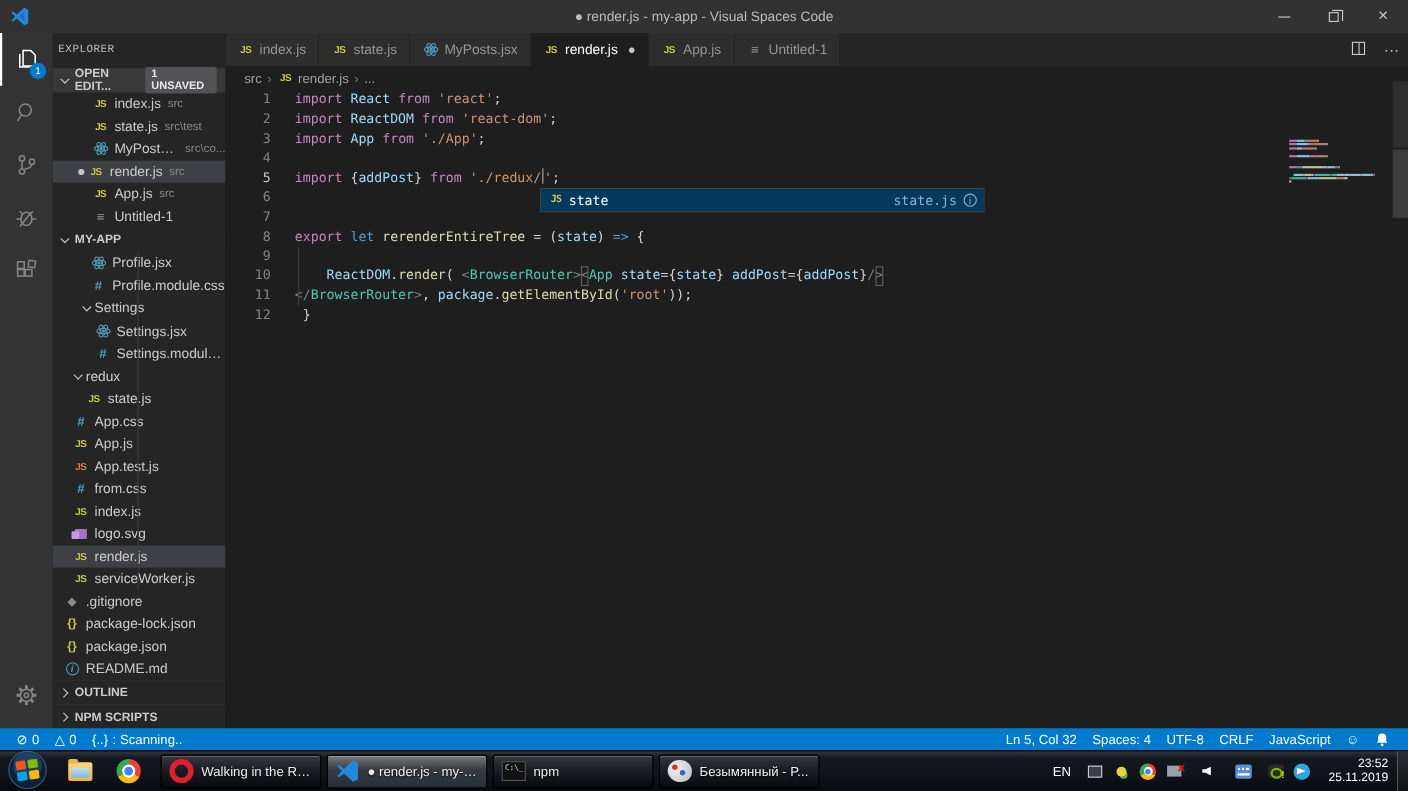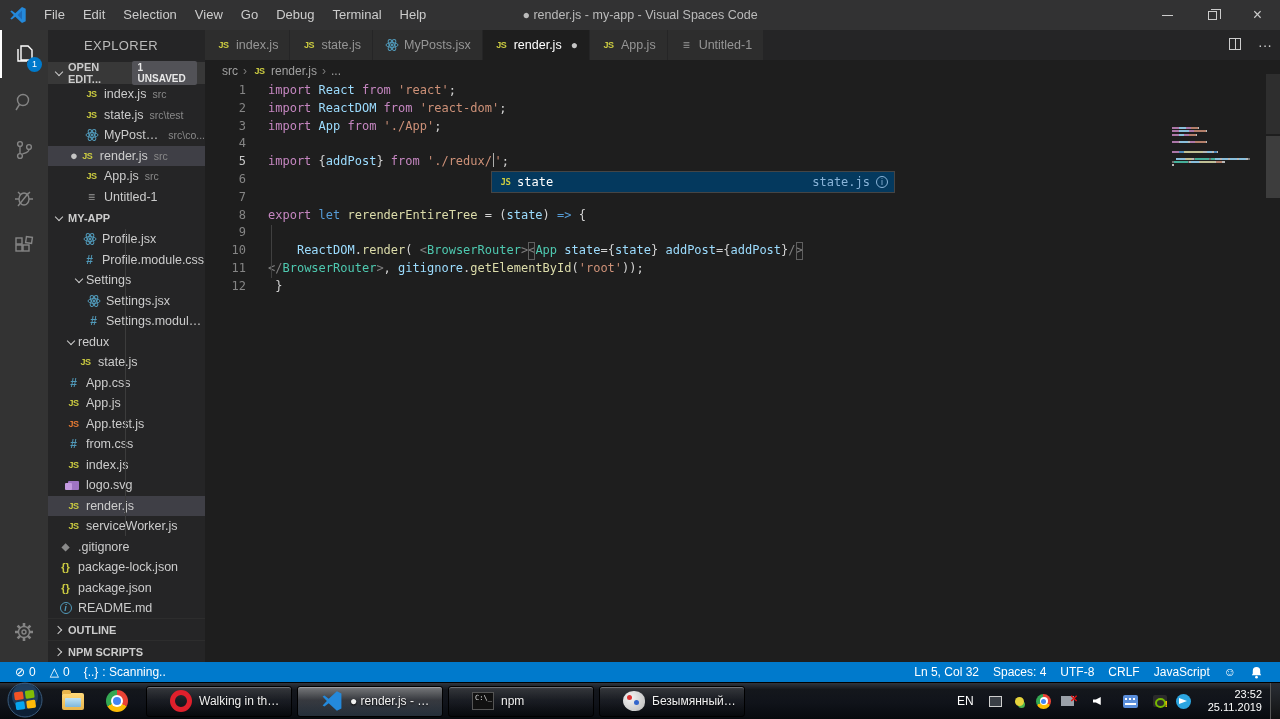--- a/index.html
+++ b/index.html
@@ -28,21 +28,21 @@
   .act-item.active { border-left:2px solid #ffffff; }
   .act-item svg { stroke:#858585; fill:none; stroke-width:1.4; }
   .act-item.active svg { stroke:#ffffff; }
   .act-badge { position:absolute; right:6px; bottom:6px; min-width:15px; height:15px; border-radius:8px;
     background:#007acc; color:#fff; font-size:9px; line-height:15px; text-align:center; }
   .act-bottom { position:absolute; bottom:6px; left:0; width:48px; }
 
   
   .sidebar { position:absolute; left:48px; top:30px; width:157px; height:632px; background:#252526;
     color:#cccccc; font-size:12.5px; }
-  .sb-title { height:32px; line-height:32px; padding-left:36px; font-size:13px; color:#bbbbbb; letter-spacing:.4px; }
+  .sb-title { height:32px; line-height:32px; padding-left:5px; font-size:10px; color:#bbbbbb; letter-spacing:.4px;font-family:Liberation Mono, monospace; }
   .sb-sec { height:22px; display:flex; align-items:center; font-weight:bold; font-size:11px; color:#cccccc;
     background:#383838; padding-left:4px; }
   .sb-sec .chev { margin-right:2px; }
   .badge-pill { margin-left:auto; margin-right:8px; background:#525257; color:#e8e8e8; font-size:10px;
     font-weight:bold; padding:1px 6px; border-radius:2px; }
   .chev { width:14px; height:14px; position:relative; display:inline-block; flex:0 0 14px; }
   .chev:before { content:""; position:absolute; left:4px; top:3px; width:5px; height:5px;
     border-right:1px solid #cccccc; border-bottom:1px solid #cccccc; transform:rotate(45deg); }
   .chev.right:before { transform:rotate(-45deg); left:3px; top:4px; }
   .row { height:20.5px; display:flex; align-items:center; white-space:nowrap; cursor:default; }
@@ -129,21 +129,21 @@
     display:flex; align-items:center; border-top:1px solid #000; }
   .start-orb { width:38px; height:38px; margin-left:6px; margin-right:14px; position:relative; top:-1px; }
   .ql-icon { width:30px; height:30px; margin-right:14px; display:flex; align-items:center; justify-content:center; }
   .task-btn { width:146px; height:31px; margin-right:5px; border-radius:3px;
     border:1px solid #000; background:linear-gradient(rgba(255,255,255,.14), rgba(255,255,255,.04) 45%, rgba(0,0,0,.25));
     box-shadow:inset 0 1px 0 rgba(255,255,255,.25);
     display:flex; align-items:center; padding:0 7px; color:#f0f0f0; font-size:12px; }
   .task-btn.active { background:linear-gradient(rgba(255,255,255,.42), rgba(255,255,255,.16) 45%, rgba(120,150,180,.25)); }
   .task-btn .tb-label { margin-left:7px; overflow:hidden; white-space:nowrap; text-overflow:ellipsis;
     text-shadow:0 1px 2px #000; }
-  .tb-ic { width:22px; height:22px; flex:0 0 22px; display:flex; align-items:center; justify-content:center;margin-left:16px; }
+  .tb-ic { width:22px; height:22px; flex:0 0 22px; display:flex; align-items:center; justify-content:center; }
   
   .ic-folder { width:22px; height:17px; background:linear-gradient(#ffd97a,#e8b54d); border-radius:2px; position:relative; }
   .ic-folder:before { content:""; position:absolute; left:0; top:-3px; width:9px; height:4px; background:#e8b54d;
     border-radius:2px 2px 0 0; }
   .ic-folder:after { content:""; position:absolute; left:3px; top:5px; width:16px; height:9px;
     background:linear-gradient(#bfe3f7,#7fb8dd); border-radius:1px; }
   .ic-chrome { width:22px; height:22px; border-radius:50%;
     background:conic-gradient(#ea4335 0 120deg, #fbbc05 120deg 240deg, #34a853 240deg 360deg); position:relative; }
   .ic-chrome:before { content:""; position:absolute; left:5px; top:5px; width:12px; height:12px;
     background:#fff; border-radius:50%; }
@@ -187,30 +187,20 @@
 </head>
 <body>
 
 <div id="screen">
 
   <div class="titlebar">
     <svg class="vscode-logo" viewBox="0 0 18 18">
       <path d="M13 1 L6.3 7.2 L2.8 4.5 L1.3 5.3 L4.8 9 L1.3 12.7 L2.8 13.5 L6.3 10.8 L13 17 L16.7 15.2 L16.7 2.8 Z" fill="#2489db"></path>
       <path d="M13 4.6 L8.6 9 L13 13.4 Z" fill="#1e6bb8"></path>
     </svg>
-    <div id="menubar" style="display: flex;">
-        <div class="menu-item">File</div>
-        <div class="menu-item">Edit</div>
-        <div class="menu-item">Selection</div>
-        <div class="menu-item">View</div>
-        <div class="menu-item">Go</div>
-        <div class="menu-item">Debug</div>
-        <div class="menu-item">Terminal</div>
-        <div class="menu-item">Help</div>
-      </div>
     <div class="win-title">● render.js - my-app - Visual Spaces Code</div>
     <div class="win-controls">
       <div class="win-btn">
           <span class="glyph-min"></span>
         </div>
       <div class="win-btn">
           <span class="glyph-max"></span>
         </div>
       <div class="win-btn">
           <span class="glyph-close">×</span>
@@ -484,21 +474,21 @@
           <div class="code-line"><span class="ln">1</span><span class="tk-kw">import </span><span class="tk-var">React </span><span class="tk-kw">from </span><span class="tk-str">'react'</span><span class="tk-pu">;</span></div>
           <div class="code-line"><span class="ln">2</span><span class="tk-kw">import </span><span class="tk-var">ReactDOM </span><span class="tk-kw">from </span><span class="tk-str">'react-dom'</span><span class="tk-pu">;</span></div>
           <div class="code-line"><span class="ln">3</span><span class="tk-kw">import </span><span class="tk-var">App </span><span class="tk-kw">from </span><span class="tk-str">'./App'</span><span class="tk-pu">;</span></div>
           <div class="code-line"><span class="ln">4</span></div>
           <div class="code-line cur"><span class="ln">5</span><span class="tk-kw">import </span><span class="tk-pu">{</span><span class="tk-var">addPost</span><span class="tk-pu">} </span><span class="tk-kw">from </span><span class="tk-str">'./redux/</span><span class="caret"></span><span class="tk-str">'</span><span class="tk-pu">;</span></div>
           <div class="code-line"><span class="ln">6</span></div>
           <div class="code-line"><span class="ln">7</span></div>
           <div class="code-line"><span class="ln">8</span><span class="tk-kw">export </span><span class="tk-st">let </span><span class="tk-fn">rerenderEntireTree </span><span class="tk-pu">= </span><span class="tk-pu">(</span><span class="tk-var">state</span><span class="tk-pu">) </span><span class="tk-st">=&gt; </span><span class="tk-pu">{</span></div>
           <div class="code-line"><span class="ln">9</span></div>
           <div class="code-line"><span class="ln">10</span><span class="tk-pu">    </span><span class="tk-var">ReactDOM</span><span class="tk-pu">.</span><span class="tk-fn">render</span><span class="tk-pu">( </span><span class="tk-br">&lt;</span><span class="tk-tag">BrowserRouter</span><span class="tk-br">&gt;</span><span class="tk-box">&lt;</span><span class="tk-tag">App </span><span class="tk-var">state</span><span class="tk-pu">=</span><span class="tk-pu">{</span><span class="tk-var">state</span><span class="tk-pu">} </span><span class="tk-var">addPost</span><span class="tk-pu">=</span><span class="tk-pu">{</span><span class="tk-var">addPost</span><span class="tk-pu">}</span><span class="tk-br">/</span><span class="tk-box">&gt;</span></div>
-          <div class="code-line"><span class="ln">11</span><span class="tk-br">&lt;/</span><span class="tk-tag">BrowserRouter</span><span class="tk-br">&gt;</span><span class="tk-pu">, </span><span class="tk-var">gitignore</span><span class="tk-pu">.</span><span class="tk-fn">getElementById</span><span class="tk-pu">(</span><span class="tk-str">'root'</span><span class="tk-pu">));</span></div>
+          <div class="code-line"><span class="ln">11</span><span class="tk-br">&lt;/</span><span class="tk-tag">BrowserRouter</span><span class="tk-br">&gt;</span><span class="tk-pu">, </span><span class="tk-var">package</span><span class="tk-pu">.</span><span class="tk-fn">getElementById</span><span class="tk-pu">(</span><span class="tk-str">'root'</span><span class="tk-pu">));</span></div>
           <div class="code-line"><span class="ln">12</span><span class="tk-pu"> }</span></div>
         </div>
       <div class="indent-guide" style="left:66px; top:143px; height:53px;"></div>
       <div class="suggest">
         <div class="suggest-row">
           <span class="fic js">JS</span>
           <span>state</span>
           <span class="sg-detail">
               <span>state.js</span>
             <span class="sg-info">i</span>

